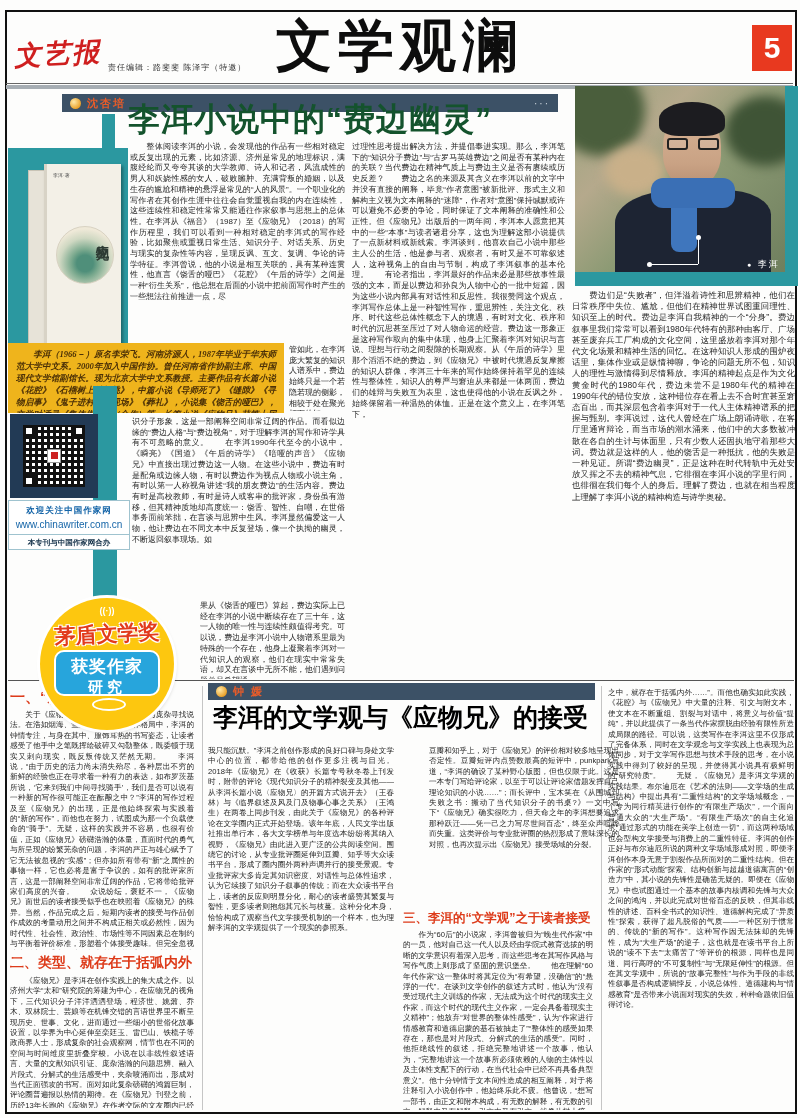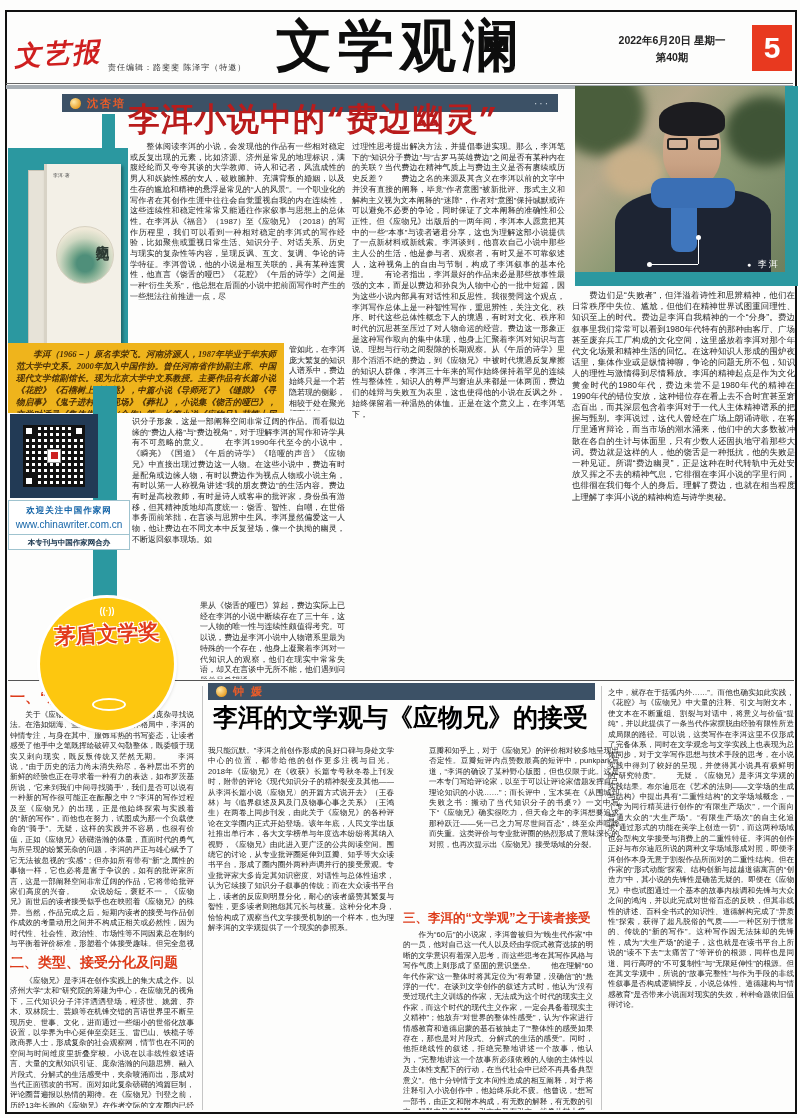--- a/index.html
+++ b/index.html
@@ -18,21 +18,21 @@
            font-size:30px;font-weight:bold;text-align:center;line-height:46px;}
   .hrule1{left:6px;top:83px;width:787px;height:1px;background:#666;}
   .hrule2{left:6px;top:85px;width:787px;height:4px;background:#a6adb3;}
   
   .abar{background:#3c5166;height:18px;display:flex;align-items:center;padding:0 8px;box-sizing:border-box;}
   .avatar{width:11px;height:11px;border-radius:50%;background:radial-gradient(circle at 35% 35%,#ffe9a8,#e9a22c 70%,#b06c10);
           margin-right:6px;flex:0 0 auto;}
   .aname{color:#e65c2a;font-weight:bold;font-size:11px;letter-spacing:2px;}
   .adots{margin-left:auto;color:#cfd8df;font-size:10px;letter-spacing:2px;}
   .tealbar{left:102px;top:114px;width:13px;height:64px;background:#2b98a0;}
-  .headline1{left:128px;top:98px;width:440px;font-size:32px;font-weight:900;color:#b91c1c;letter-spacing:1px;font-family:Liberation Mono, monospace;}
+  .headline1{left:128px;top:98px;width:440px;font-size:32px;font-weight:900;color:#14532d;letter-spacing:1px;}
   
   .tx{font-size:8px;line-height:10.7px;color:#1f1f1f;text-align:justify;overflow:hidden;}
   .tx2{font-size:7.6px;line-height:10.4px;color:#1f1f1f;text-align:justify;overflow:hidden;}
   
   .bio{left:8px;top:343px;width:276px;height:70px;background:#efb41c;box-sizing:border-box;
        padding:5px 8px;font-family:"Liberation Serif",serif;font-style:italic;font-weight:bold;
        font-size:8.6px;line-height:12px;color:#4c3107;text-align:justify;overflow:hidden;}
   .strip{left:289px;top:345px;width:56px;height:66px;}
   
   .bookpanel{left:8px;top:148px;width:120px;height:238px;background:#2b98a0;}
@@ -99,24 +99,20 @@
 </style>
 </head>
 <body>
 
 <div class="page">
   <div class="frame abs"></div>
 
   <div class="abs paper-logo">文艺报</div>
   <div class="abs editor">责任编辑：路斐斐  陈泽宇（特邀）</div>
   <div class="abs masthead">文学观澜</div>
-  <div class="abs dateblock">
-    <div>2022年6月20日  星期一</div>
-    <div>第40期</div>
-  </div>
   <div class="abs pagenum">5</div>
   <div class="abs hrule1"></div>
   <div class="abs hrule2"></div>
 
   <div class="abs abar" style="left:62px;top:94px;width:496px;">
     <span class="avatar"></span>
     <span class="aname">沈杏培</span>
     <span class="adots">···</span>
   </div>
   <div class="abs tealbar"></div>
@@ -154,20 +150,24 @@
   <div class="abs infobox">
     <div class="l1">欢迎关注中国作家网</div>
     <div class="l2">www.chinawriter.com.cn</div>
     <div class="l3">本专刊与中国作家网合办</div>
   </div>
 
   <div class="abs badge">
     <div class="bcirclebg"></div>
     <div class="bcast">((·))</div>
     <div class="btext1">茅盾文学奖</div>
+    <div class="bubble">
+      <div class="t1">获奖作家</div>
+      <div class="t2">研究</div>
+    </div>
     <div class="btail"></div>
   </div>
 
   <div class="abs photopanel">
     <div class="photo">
       <div class="blob" style="left:-20px;top:-20px;width:90px;height:90px;background:#4a5e3c;"></div>
       <div class="blob" style="left:150px;top:10px;width:80px;height:70px;background:#3f5436;"></div>
       <div class="blob" style="left:30px;top:60px;width:60px;height:50px;background:#c9b089;"></div>
       <div class="coat"></div>
       <div class="scarf2"></div>
@@ -188,21 +188,21 @@
       </div>
     </div>
   </div>
 
   <div class="abs divider"></div>
   <div class="abs vrule" style="left:202px;"></div>
   <div class="abs vrule" style="left:601px;"></div>
 
   <div class="abs sechead" style="left:10px;top:688px;width:186px;font-size:15px;">一、“新的写作”</div>
   <div class="abs tx2" style="left:10px;top:710px;width:184px;height:240px;">　　关于《应物兄》，我们将为它的奇异与庞杂寻找说法。在浩如烟海、鱼龙混杂的小说创作格局中，李洱的钟情专注，与身在其中、服饰耳热的书写姿态，让读者感受了他手中之笔既挥绘破碎又勾勒整体，既委顿于现实又刺向现实，既反叛传统又茫然无期。　　李洱说，“由于历史的活力尚未消失殆尽，各种层出不穷的新鲜的经验也正在寻求着一种有力的表达，如布罗茨基所说，‘它来到我们中间寻找骑手’，我们是否可以说有一种新的写作很可能正在酝酿之中？”李洱的写作过程及至《应物兄》的出现，正是他始终探索与实践着的“新的写作”，而他也在努力，试图成为那一个负载使命的“骑手”。无疑，这样的实践并不容易，也很有价值，正如《应物兄》磅礴浩瀚的体量，直面时代的勇气与所呈现的纷繁芜杂的问题，李洱的严正与雄心赋予了它无法被忽视的“实感”；但亦如所有带有“新”之属性的事物一样，它也必将是富于争议的，如有的批评家所言，这是一部阐释空间非常辽阔的作品，它将带给批评家们高度的兴奋。　　众说纷纭，褒贬不一，《应物兄》面世后的读者接受似乎也在映照着《应物兄》的殊异。当然，作品完成之后，短期内读者的接受与作品创作成效的考量动用之间并不构成正相关或必然性，因为时代性、社会性、政治性、市场性等不同因素总在制约与平衡着评价标准，形塑着个体接受趣味。但完全忽视读者反应似乎也取消了文本所面对的客体、对象，毕竟真正的“孤独之书”是无法获得存在之重的。而《应物兄》的接受形成了一个十分有趣的现象，评论圈的狂欢与大众的接受无力呈现出较明显的两极分裂：未出版前的圈内叫好与出版初期的众声喧哗转向客观中和。“作家之书”的诱惑，与诗人、作家对该书的热烈拥护不断印证着这部作品所带来的多重阐释维度。</div>
-  <div class="abs sechead" style="left:10px;top:954px;width:190px;font-size:14px;">二、类型、接受分化及问题</div>
+  <div class="abs sechead" style="left:10px;top:954px;width:190px;font-size:14px;">二、类型、就存在于括弧内外</div>
   <div class="abs tx2" style="left:10px;top:976px;width:184px;height:132px;">　　《应物兄》是李洱在创作实践上的集大成之作。以济州大学“太和”研究院的筹建为中心，在应物兄的视角下，三代知识分子洋洋洒洒登场，程济世、姚鼐、乔木、双林院士、芸娘等在机锋交错的言语世界里不断呈现历史、世事、文化，进而通过一些细小的世俗化故事设置，以学界为中心延伸至栾廷玉、雷巴山、铁梳子等政商界人士，形成复杂的社会观察网，情节也在不同的空间与时间维度里折叠穿梭。小说在以非线性叙述语言、大量的文献知识引证、庞杂浩瀚的问题思辨、融入片段式、分解式的生活感受中，夹杂喷涌而出，形成对当代正面强攻的书写。面对如此复杂磅礴的鸿篇巨制，评论圈普遍报以热情的期待。在《应物兄》刊登之前，历经13年长跑的《应物兄》在作者交际的文友圈内已经获得许多关注，李洱在《后记》中说，小说不断自己生长，“当朋友们问起小说的进展，除了深感自己的无能，</div>
 
   <div class="abs abar" style="left:208px;top:683px;width:387px;height:17px;">
     <span class="avatar"></span>
     <span class="aname">钟  媛</span>
   </div>
   <div class="abs headline2">李洱的文学观与《应物兄》的接受</div>
   <div class="abs tx2" style="left:208px;top:746px;width:186px;height:364px;">我只能沉默。”李洱之前创作形成的良好口碑与身处文学中心的位置，都带给他的创作更多注视与目光。　　2018年《应物兄》在《收获》长篇专号秋冬卷上刊发时，附带的评论《现代知识分子的精神裂变及其他——从李洱长篇小说〈应物兄〉的开篇方式说开去》（王春林）与《临界叙述及风及门及物事心事之关系》（王鸿生）在两卷上同步刊发，由此关于《应物兄》的各种评论在文学圈内正式开始登场。该年年底，人民文学出版社推出单行本，各大文学榜单与年度选本纷纷将其纳入视野，《应物兄》由此进入更广泛的公共阅读空间。围绕它的讨论，从专业批评圈延伸到豆瓣、知乎等大众读书平台，形成了圈内圈外两种声调并行的接受景观。专业批评家大多肯定其知识密度、对话性与总体性追求，认为它续接了知识分子叙事的传统；而在大众读书平台上，读者的反应则明显分化，耐心的读者盛赞其繁复与智性，更多读者则抱怨其冗长与枝蔓。这种分化本身，恰恰构成了观察当代文学接受机制的一个样本，也为理解李洱的文学观提供了一个现实的参照系。</div>
   <div class="abs tx2" style="left:403px;top:746px;width:190px;height:160px;margin-left:26px;">豆瓣和知乎上，对于《应物兄》的评价相对较多地呈现出否定性。豆瓣短评内点赞数最高的短评中，punkpark写道，“李洱的确设了某种野心版图，但也仅限于此。这是一本专门写给评论家，以至于可以让评论家借题发挥自己理论知识的小说……”；而长评中，宝木笑在《从围城到失败之书：搬动了当代知识分子的书桌?》一文中写下“《应物兄》确实很吃力，但天命之年的李洱想要追求那种跃迁——凭一己之力写尽世间百态”，终至众声喧哗而失重。这类评价与专业批评圈的热烈形成了意味深长的对照，也再次提示出《应物兄》接受场域的分裂。</div>
   <div class="abs sechead" style="left:403px;top:910px;width:192px;font-size:12.5px;">三、李洱的“文学观”之于读者接受</div>

